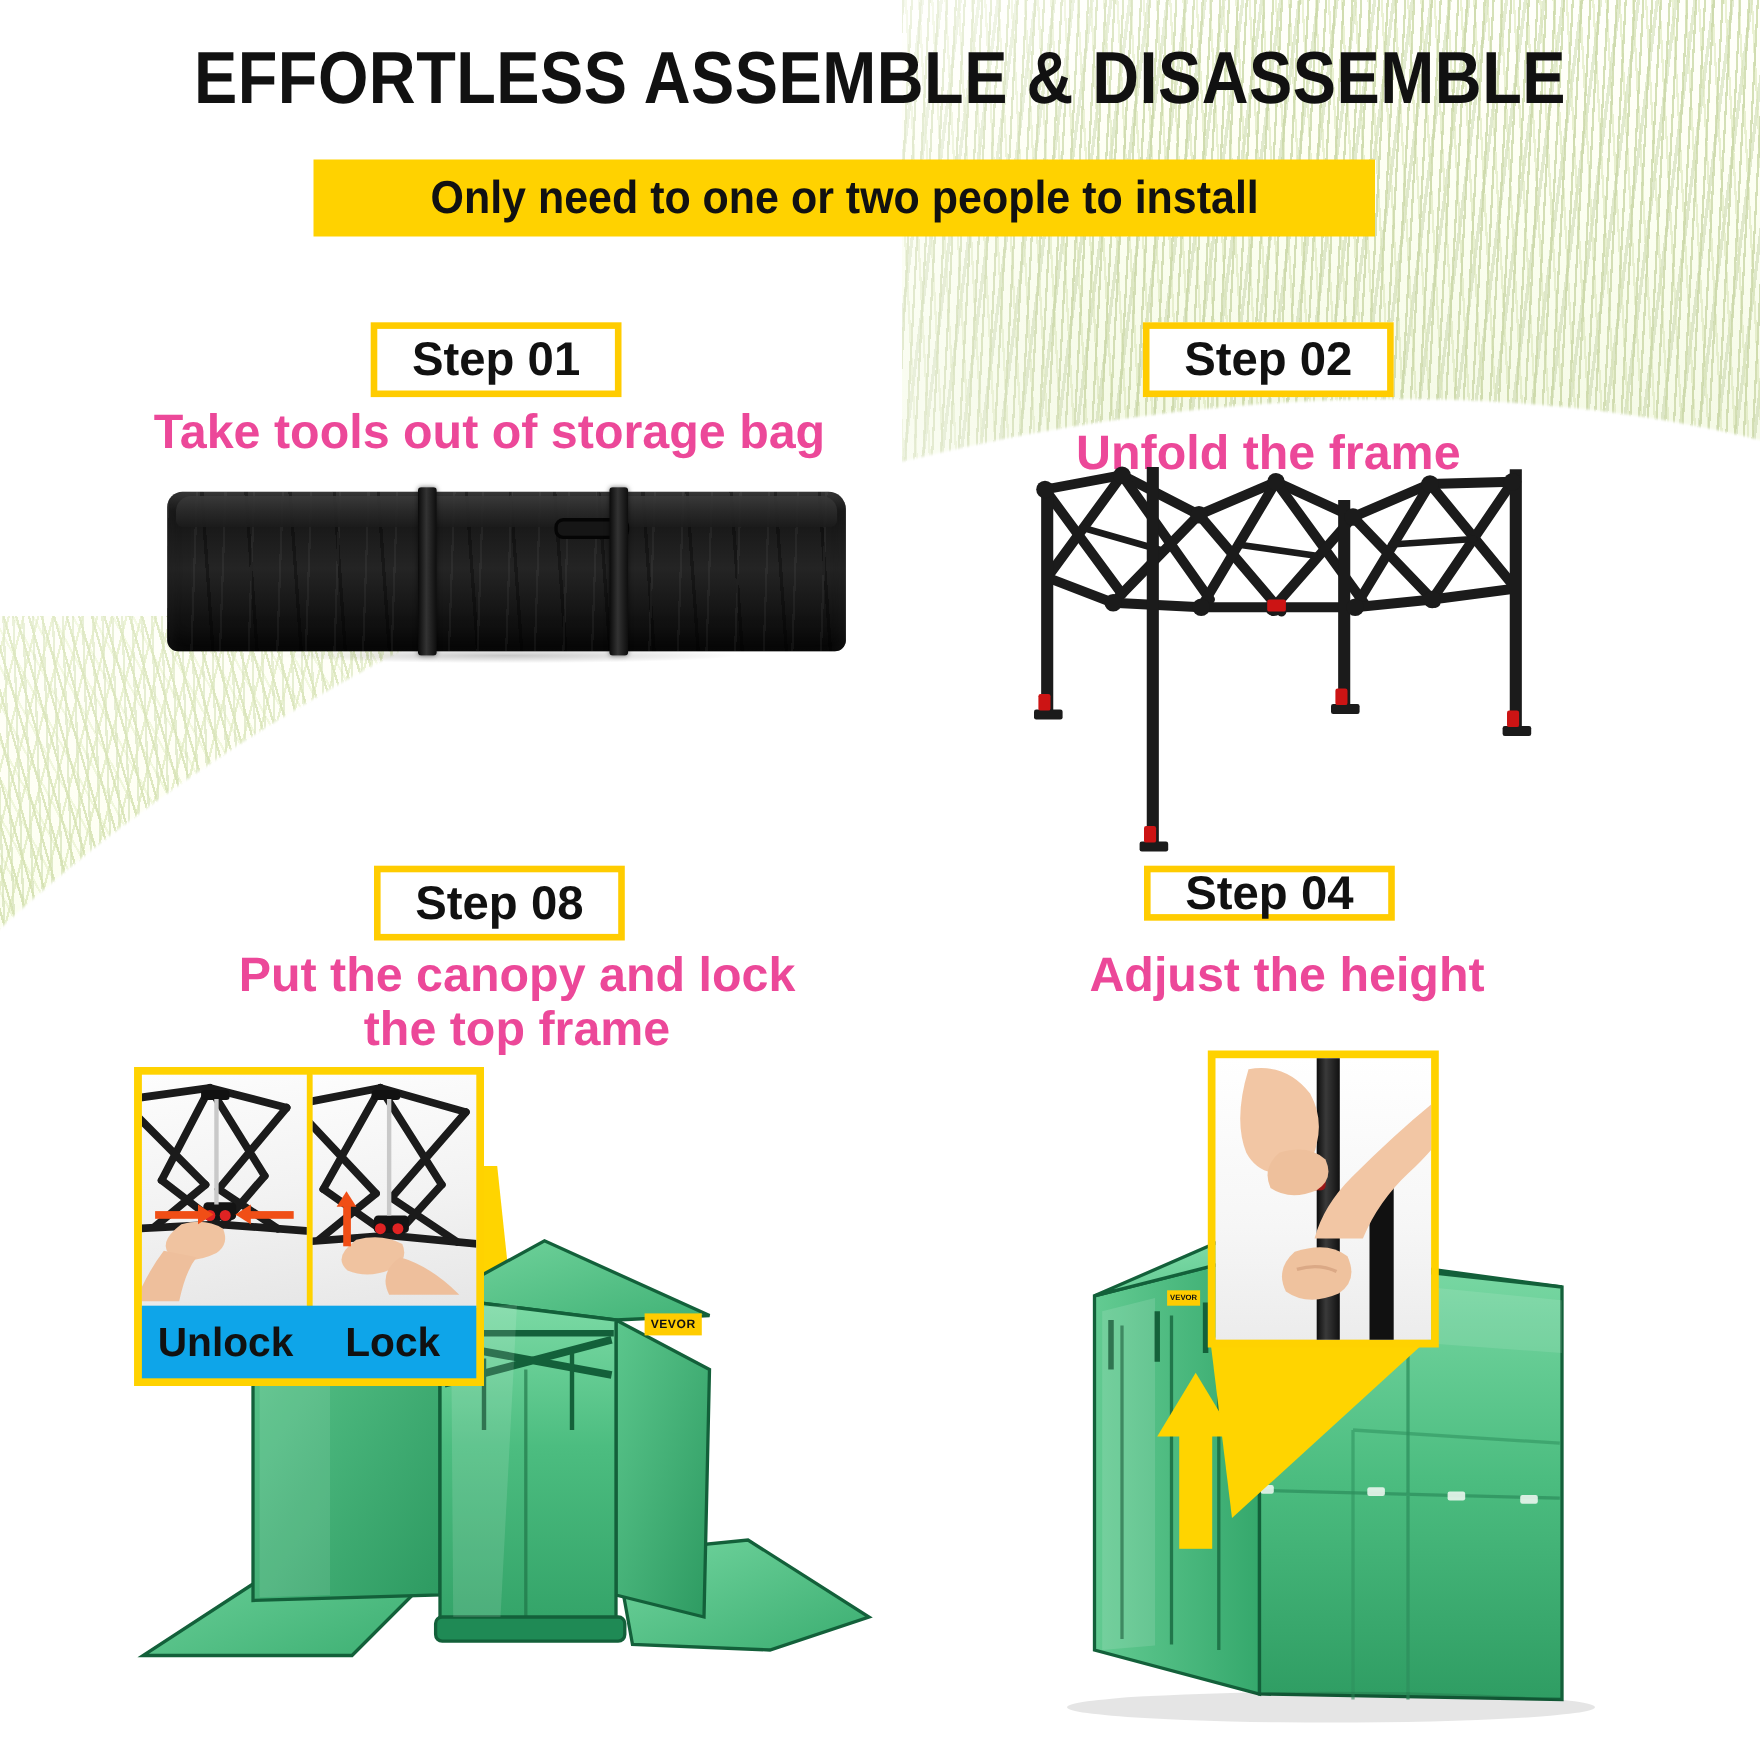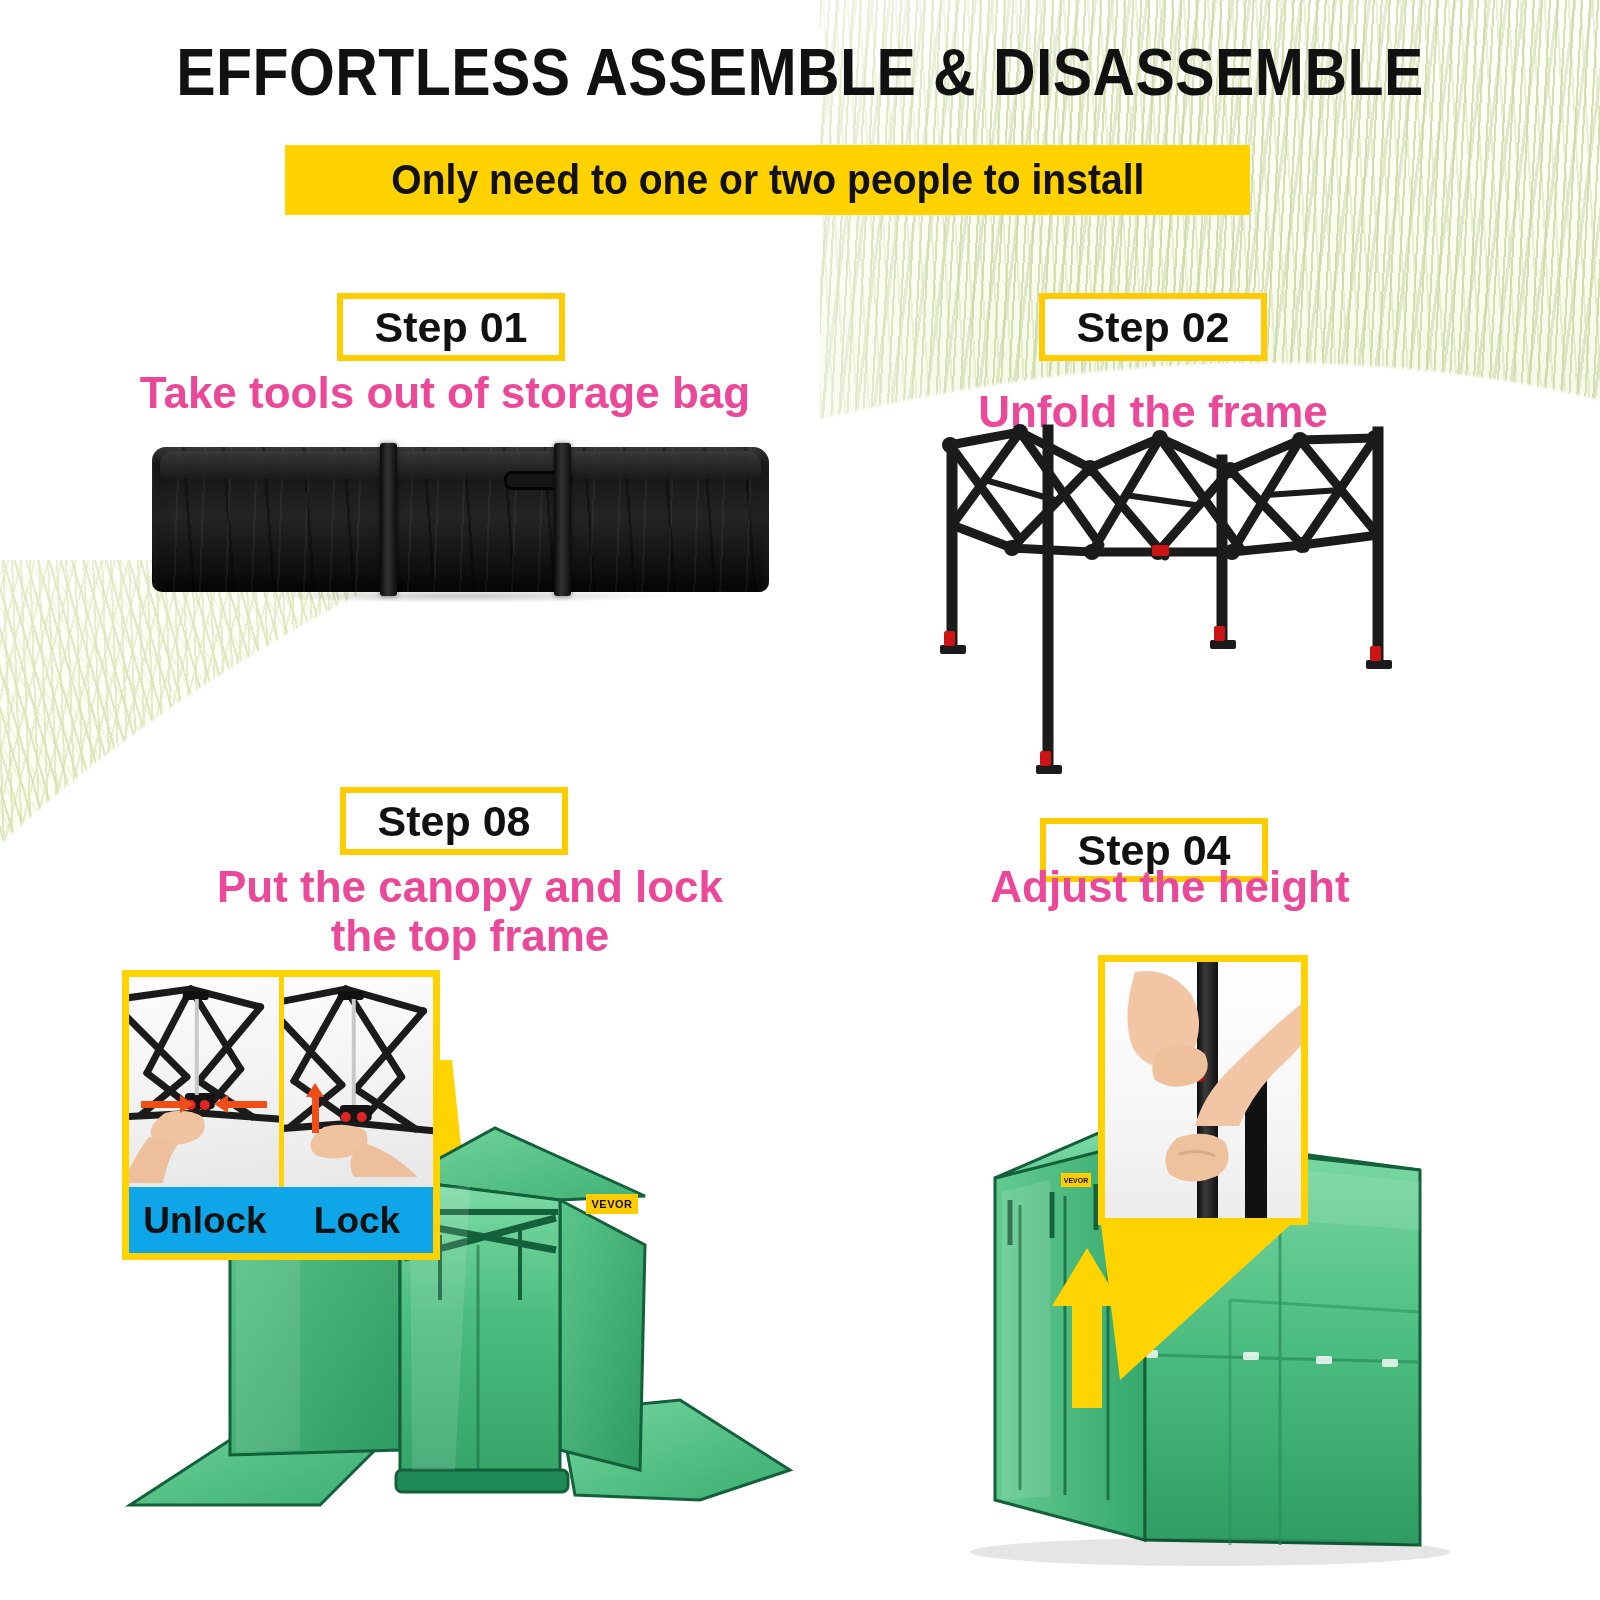--- a/index.html
+++ b/index.html
@@ -92,21 +92,21 @@
 
   #badge1{left:337px;top:293px;width:228px;height:68px;}
   #cap1{left:75px;top:368px;width:740px;}
 
   #badge2{left:1039px;top:293px;width:228px;height:68px;}
   #cap2{left:913px;top:368px;width:480px;margin-top:19px;}
 
   #badge3{left:340px;top:787px;width:228px;height:68px;}
   #cap3{left:150px;top:862px;width:640px;}
 
-  #badge4{left:1040px;top:818px;width:228px;height:64px;}
+  #badge4{left:1040px;top:787px;width:228px;height:50px;}
   #cap4{left:930px;top:862px;width:480px;}
 
   
   #bag{position:absolute;left:152px;top:447px;width:617px;height:145px;}
   .bag-body{
     position:absolute;inset:0;
     background:
       linear-gradient(180deg,#2c2c2c 0%,#151515 12%,#242424 48%,#121212 80%,#0b0b0b 100%);
     border-radius:14px 16px 10px 10px;
     box-shadow:inset 0 7px 16px rgba(255,255,255,.085), inset 0 -10px 18px rgba(0,0,0,.6);

